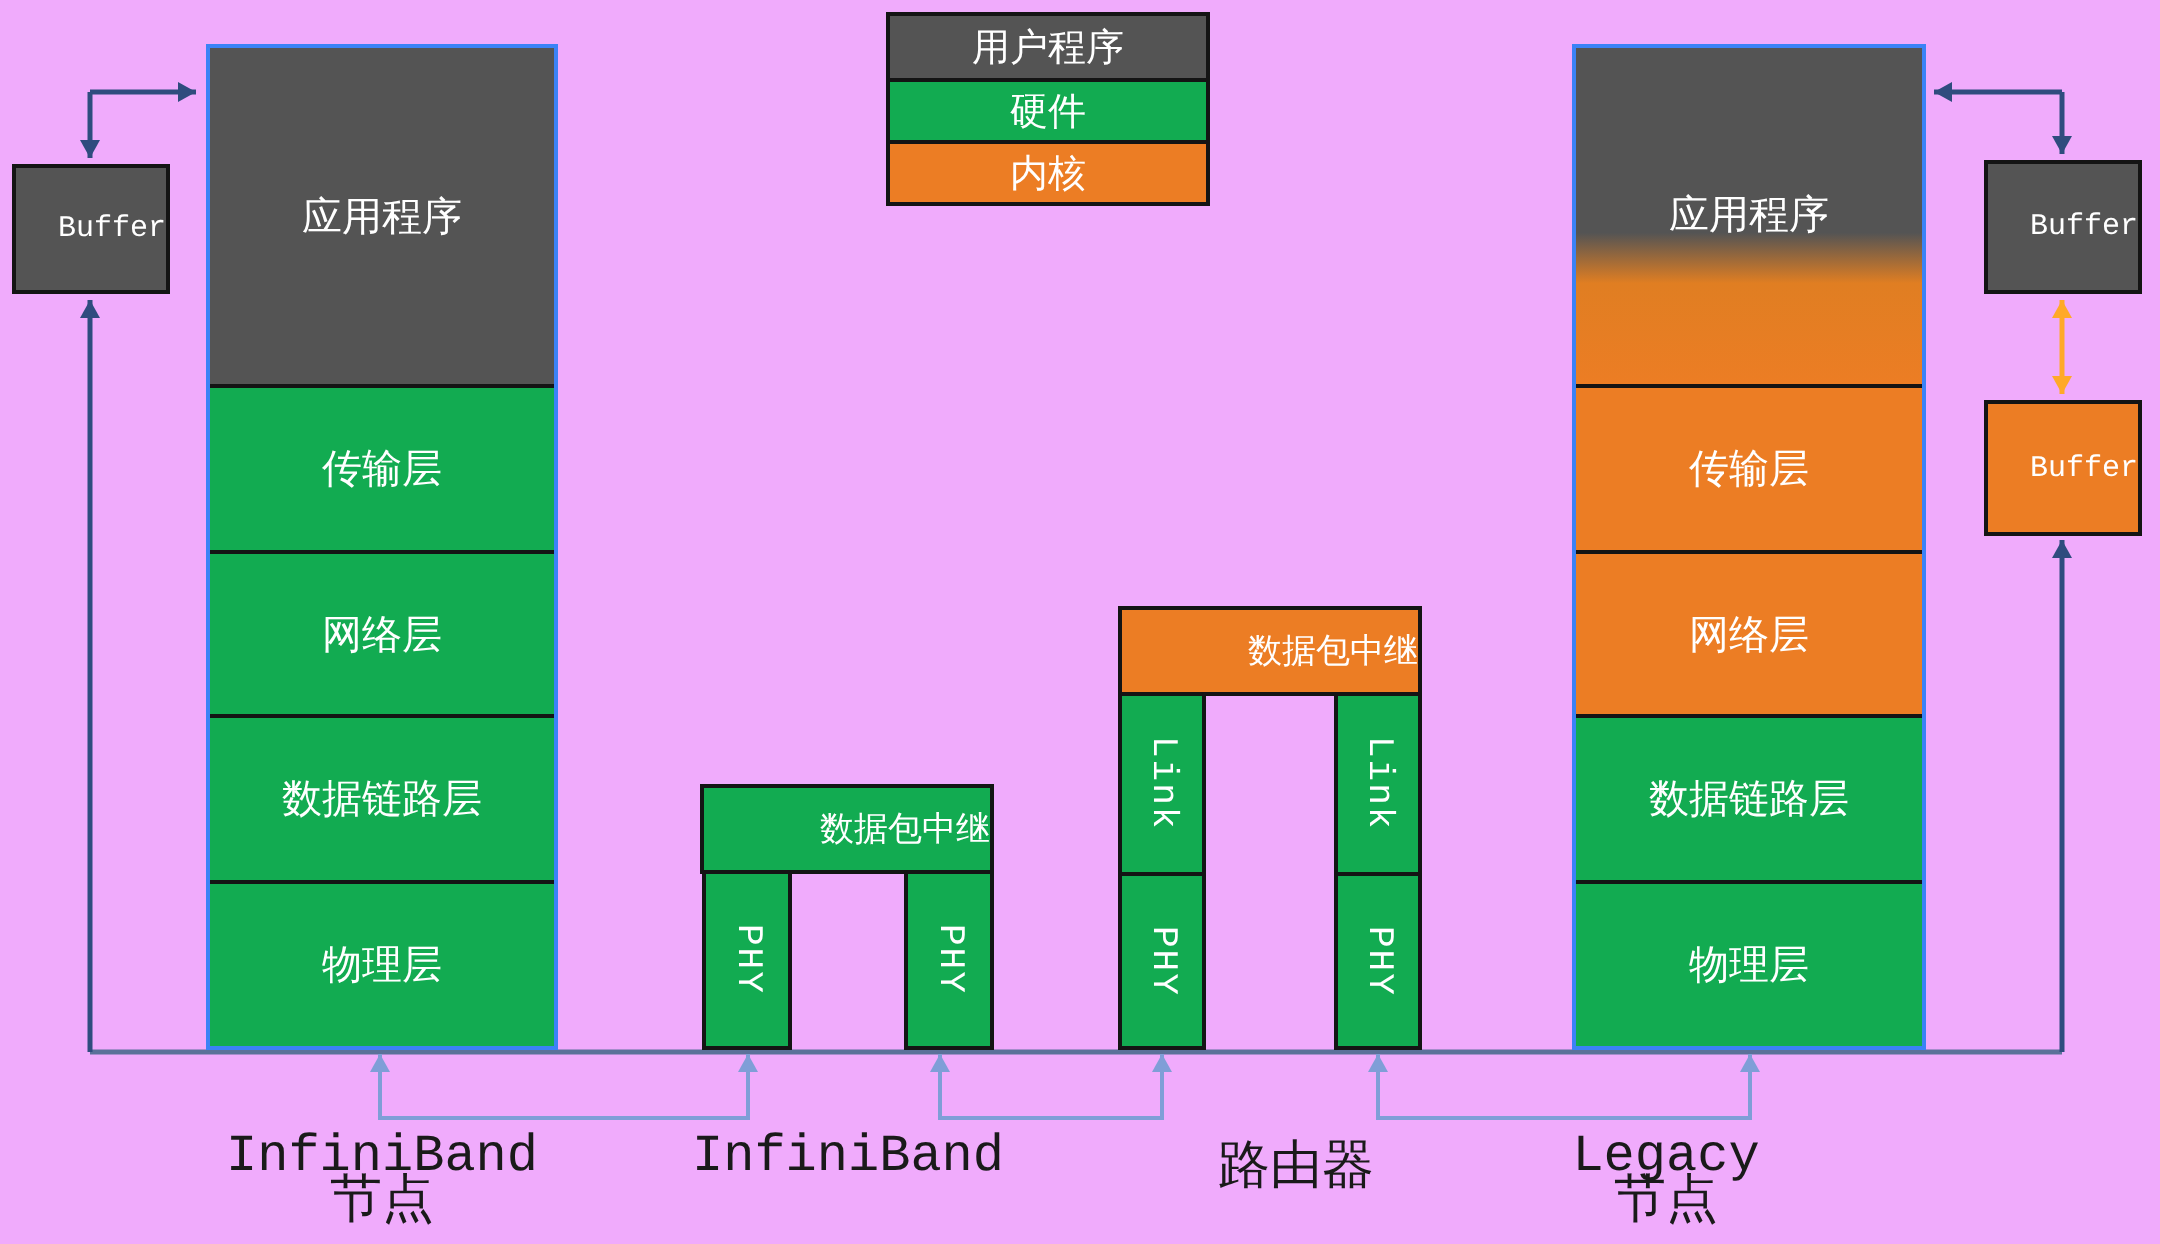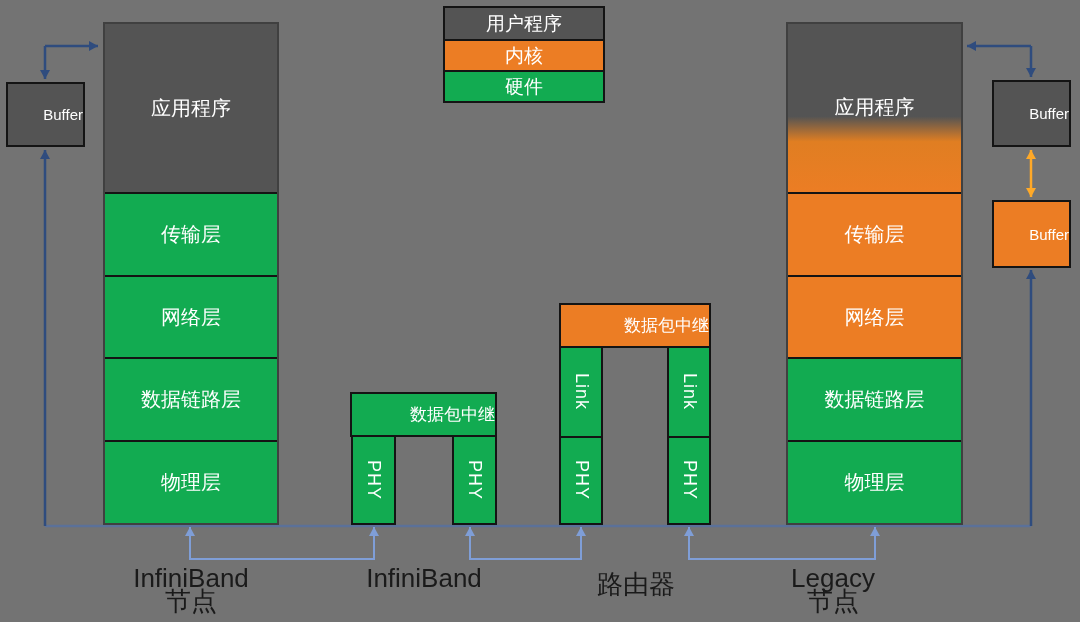--- a/index.html
+++ b/index.html
@@ -1,29 +1,29 @@
 <!DOCTYPE html>
 <html><head>
 <meta charset="utf-8">
 <style>
   html,body{margin:0;padding:0;background:#ffffff;}
   #canvas{
-    position:relative;width:1080px;height:622px;background:#737373;
-    font-family:Liberation Sans, sans-serif;overflow:hidden;
+    position:relative;width:1080px;height:622px;background:#f0abfc;
+    font-family:Liberation Mono, monospace;overflow:hidden;
   }
   .box{
     position:absolute;box-sizing:border-box;border:2px solid #141414;
     display:flex;align-items:center;justify-content:center;
     color:#ffffff;text-align:center;
   }
   .dark{background:#545454;}
   .green{background:#12AB51;}
   .orange{background:#EC7D24;}
   .grad{background:linear-gradient(180deg,#545454 0%,#545454 55%,#E07E22 70%,#EC7D24 100%);}
-  .stack{position:absolute;box-sizing:border-box;border:2px solid #404040;}
+  .stack{position:absolute;box-sizing:border-box;border:2px solid #3b82f6;}
   .stack .layer{
     box-sizing:border-box;border-top:2px solid #141414;
     display:flex;align-items:center;justify-content:center;
     color:#ffffff;font-size:20px;
   }
   .stack .layer:first-child{border-top:none;}
   .vtext{
     writing-mode:vertical-rl;font-size:18px;letter-spacing:1px;
   }
   .buffer{font-size:15px;justify-content:flex-end;}
@@ -75,25 +75,25 @@
 
     <path d="M190,527 V559 H374 V527" stroke="#7F9ED7" stroke-width="2" fill="none" marker-start="url(#ah-light)" marker-end="url(#ah-light)"></path>
     <path d="M470,527 V559 H581 V527" stroke="#7F9ED7" stroke-width="2" fill="none" marker-start="url(#ah-light)" marker-end="url(#ah-light)"></path>
     <path d="M689,527 V559 H875 V527" stroke="#7F9ED7" stroke-width="2" fill="none" marker-start="url(#ah-light)" marker-end="url(#ah-light)"></path>
   </svg>
 
   <div class="legend">
     <div class="lrow dark">
       <span>用户程序</span>
     </div>
+    <div class="lrow green">
+      <span>硬件</span>
+    </div>
     <div class="lrow orange">
       <span>内核</span>
-    </div>
-    <div class="lrow green">
-      <span>硬件</span>
     </div>
   </div>
 
   <div class="box dark buffer" style="left:6px;top:82px;width:79px;height:65px;">
     <span>Buffer</span>
   </div>
 
   <div class="stack" style="left:103px;top:22px;width:176px;">
     <div class="layer dark" style="height:168px;">应用程序</div>
     <div class="layer green" style="height:83px;">传输层</div>
@@ -143,21 +143,21 @@
     <span>Buffer</span>
   </div>
 
   <div class="caption" style="left:103px;top:567px;width:176px;">
     <div>InfiniBand</div>
     <div>节点</div>
   </div>
   <div class="caption" style="left:336px;top:567px;width:176px;">
     <div>InfiniBand</div>
   </div>
-  <div class="caption" style="left:548px;top:573px;width:176px;">
+  <div class="caption" style="left:560px;top:573px;width:176px;">
     <div>路由器</div>
   </div>
   <div class="caption" style="left:745px;top:567px;width:176px;">
     <div>Legacy</div>
     <div>节点</div>
   </div>
 
 </div>
 
 </body></html>

